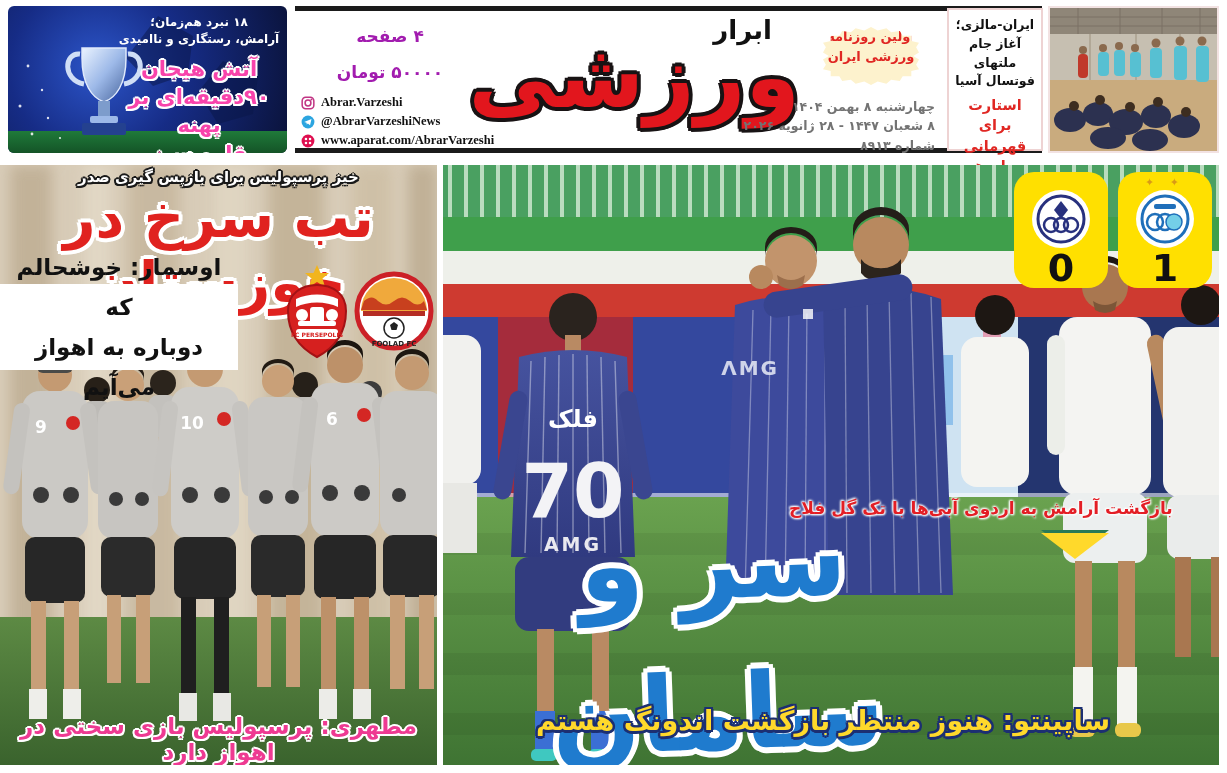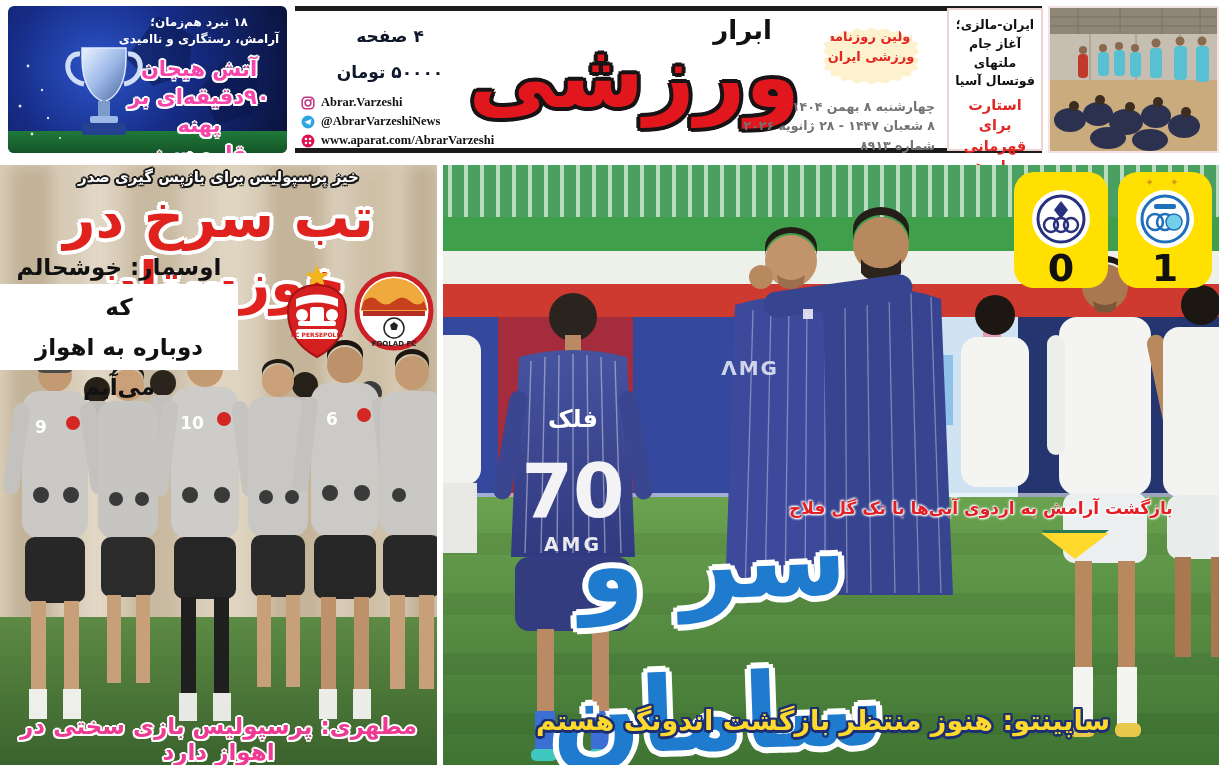--- a/index.html
+++ b/index.html
@@ -18,21 +18,21 @@
     background:radial-gradient(circle at 32% 42%, #2c55c9 0%, #162c86 42%, #0a1238 100%); }
   .promo-beam { position:absolute; left:-40px; top:-20px; width:200px; height:220px;
     background:conic-gradient(from 200deg at 20% 30%, rgba(190,220,255,.75) 0deg, rgba(120,170,255,.08) 24deg, rgba(190,220,255,.55) 40deg, rgba(120,170,255,.05) 70deg, transparent 120deg); }
   .promo-pitch { position:absolute; left:0; bottom:0; width:100%; height:22px; background:linear-gradient(#1f7a3a,#145427); }
   .promo-text { position:absolute; right:4px; top:8px; width:168px; text-align:center; z-index:3; }
   .promo-kicker { color:#fff; font-size:12px; font-weight:bold; line-height:1.45; }
   .promo-title { margin-top:6px; color:#f843ab; font-size:21px; font-weight:bold; line-height:1.35; }
 
   .header-strip { position:absolute; left:295px; top:6px; width:747px; height:147px;
     border-top:5px solid #1b1b1b; border-bottom:5px solid #1b1b1b; background:#fff; }
-  .pages-price { position:absolute; left:35px; top:8px; width:120px; text-align:center; font-weight:bold; font-size:17px; color:#0f172a; line-height:2.1; }
+  .pages-price { position:absolute; left:35px; top:8px; width:120px; text-align:center; font-weight:bold; font-size:17px; color:#a21caf; line-height:2.1; }
   .social { position:absolute; left:6px; top:82px; direction:ltr; }
   .social-row { display:flex; align-items:center; gap:6px; height:19px; }
   .social-row span.handle { font-family:"Liberation Serif",serif; font-weight:bold; font-size:12.5px; color:#111; }
   .masthead { position:absolute; left:185px; top:0; width:320px; height:137px; }
   .masthead-top { position:absolute; right:28px; top:4px; font-size:26px; font-weight:bold; color:#111; }
   .masthead-main { position:absolute; right:0px; top:18px; width:100%; text-align:center; font-size:88px; font-weight:bold; color:#e2161d; line-height:1.1;
     text-shadow:4px 0 #181314,-4px 0 #181314,0 4px #181314,0 -4px #181314,3px 3px #181314,-3px -3px #181314,3px -3px #181314,-3px 3px #181314; }
   .badge-star { position:absolute; left:528px; top:16px; width:96px; height:58px; background:#fdf2cd;
     clip-path:polygon(50% 0%,57% 6%,66% 2%,71% 9%,80% 7%,83% 15%,92% 15%,92% 24%,100% 27%,97% 35%,100% 44%,94% 50%,100% 56%,97% 65%,100% 73%,92% 76%,92% 85%,83% 85%,80% 93%,71% 91%,66% 98%,57% 94%,50% 100%,43% 94%,34% 98%,29% 91%,20% 93%,17% 85%,8% 85%,8% 76%,0% 73%,3% 65%,0% 56%,6% 50%,0% 44%,3% 35%,0% 27%,8% 24%,8% 15%,17% 15%,20% 7%,29% 9%,34% 2%,43% 6%);
     display:flex; flex-direction:column; justify-content:flex-start; text-align:center; color:#e02723; font-weight:bold; font-size:13px; line-height:1.5; }

